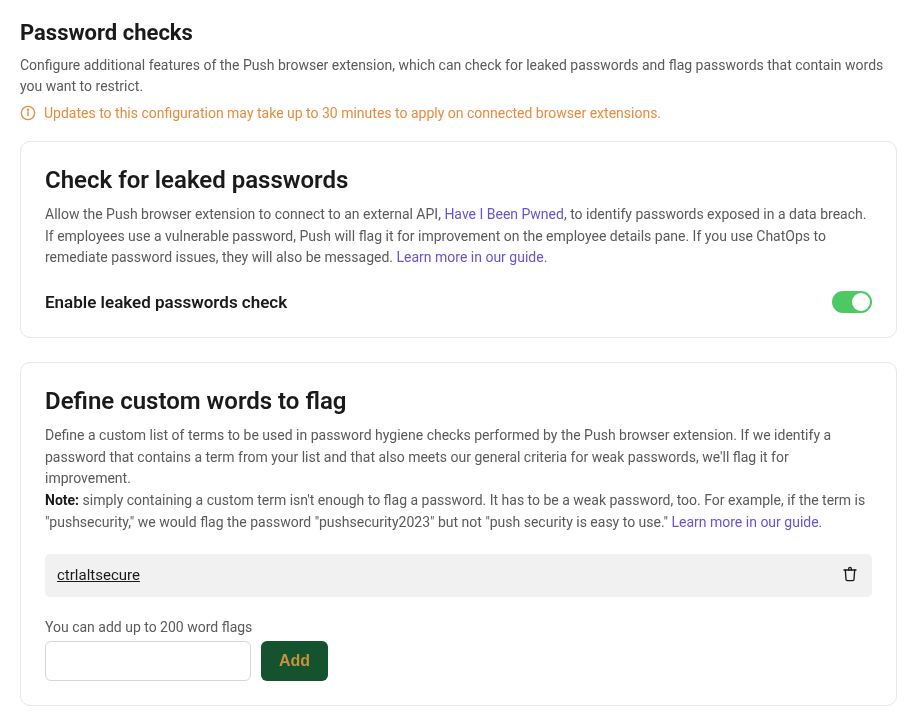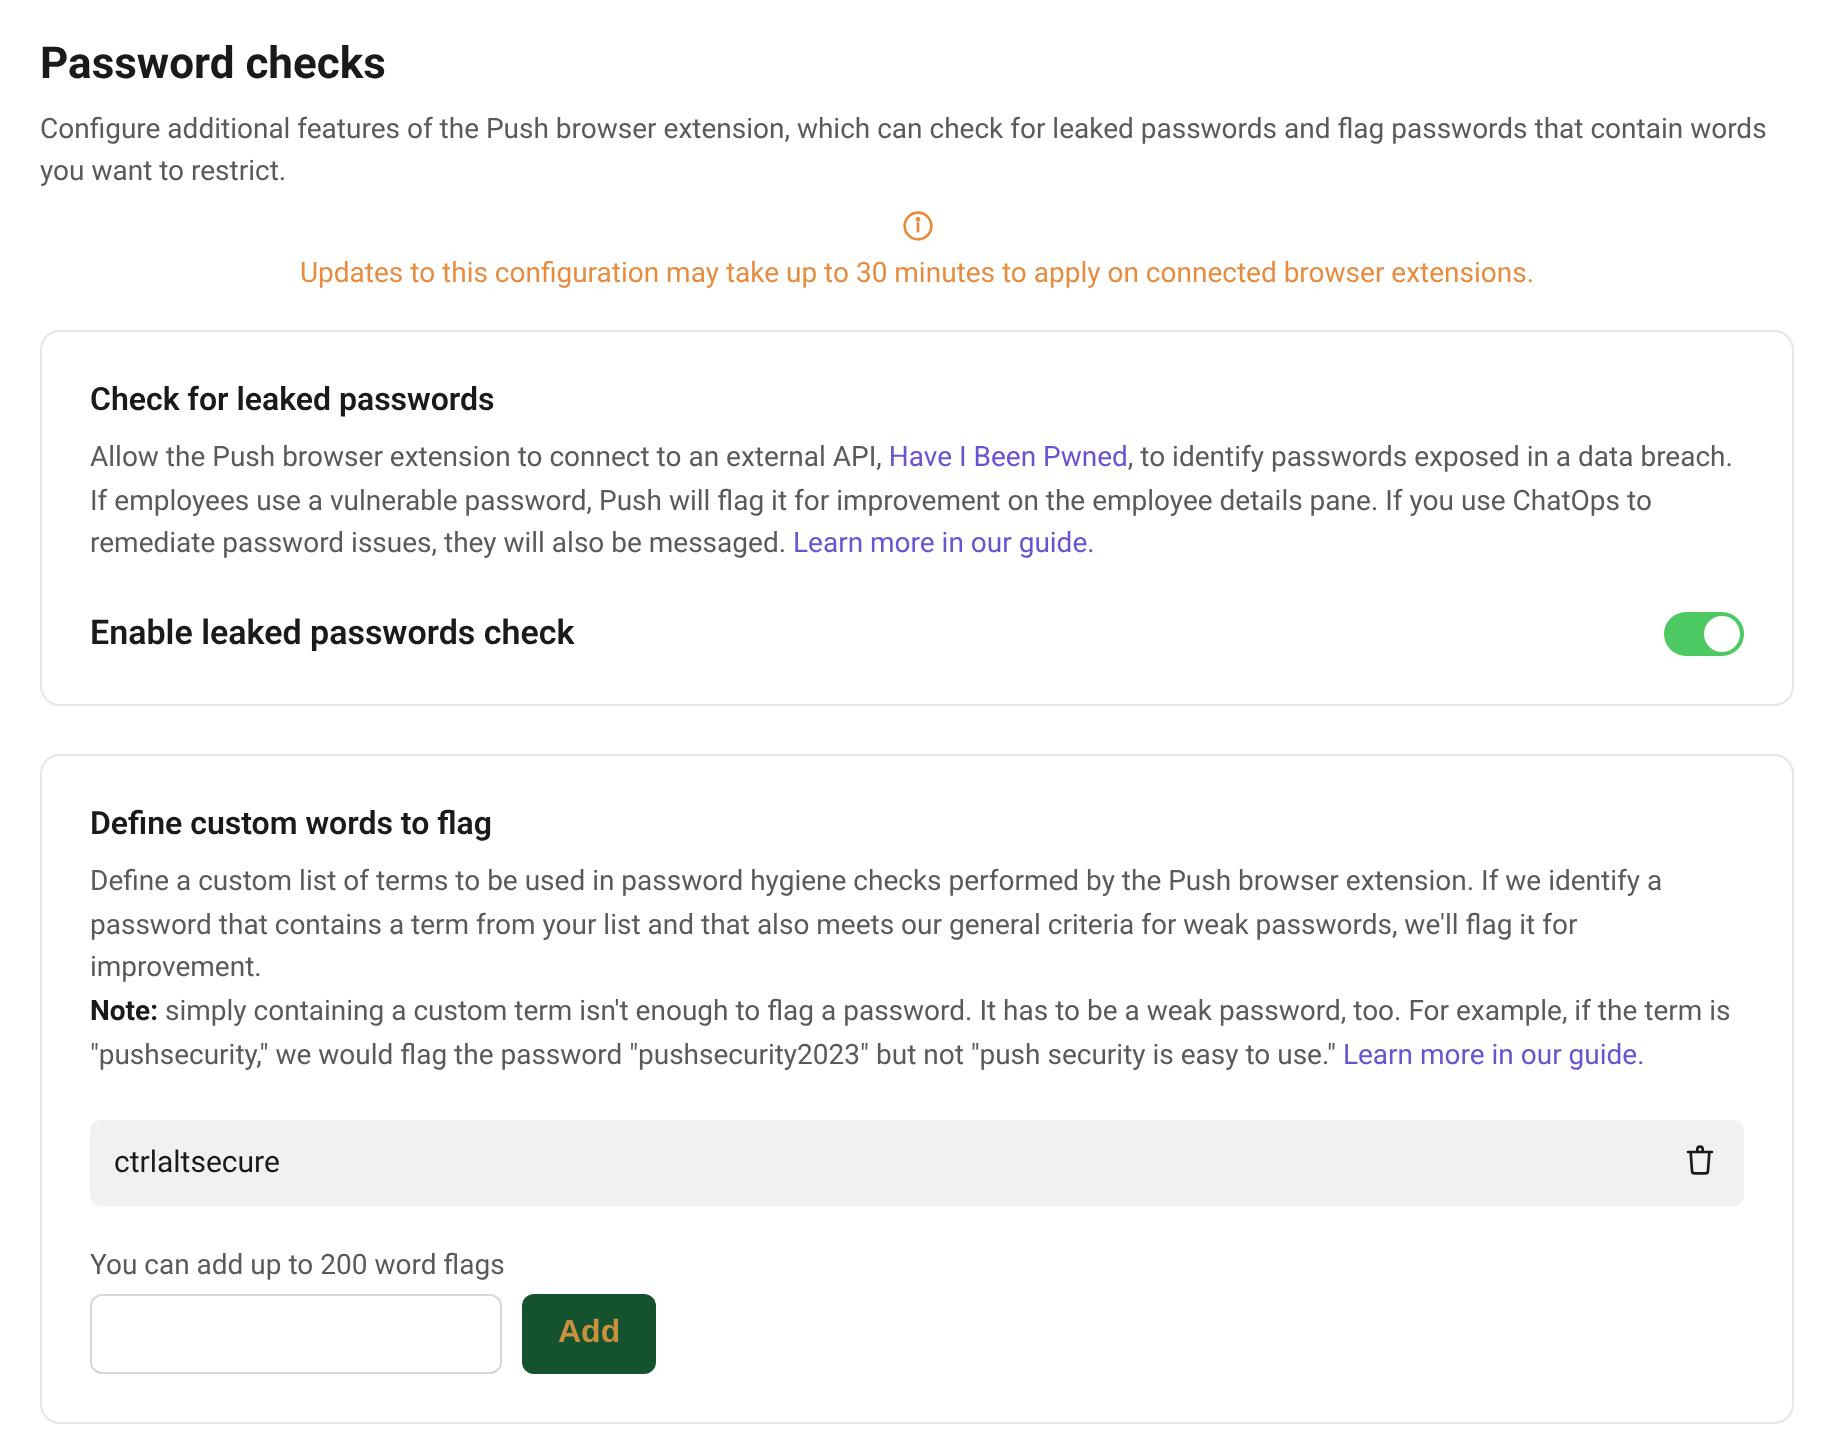--- a/index.html
+++ b/index.html
@@ -21,40 +21,39 @@
       color: #5a5a5a;
       line-height: 1.5;
       margin-bottom: 8px;
     }
     .notice-row {
       display: flex;
       align-items: center;
       gap: 8px;
       margin-top: 6px;
       margin-bottom: 20px;
-      flex-direction: column;
     }
     .notice-row .icon-wrap {
       display: flex;
       align-items: center;
       justify-content: center;
       color: #e78b3e;
     }
     .notice-text {
       font-size: 14px;
       color: #e78b3e;
     }
     .card {
       border: 1px solid #e6e6e6;
       border-radius: 10px;
       padding: 24px;
       margin-bottom: 24px;
     }
     .card-title {
-      font-size: 16px;
+      font-size: 24px;
       font-weight: 600;
       margin-bottom: 10px;
       color: #1a1a1a;
     }
     .card-description {
       font-size: 14px;
       color: #5a5a5a;
       line-height: 1.55;
     }
     .card-description .link {
@@ -107,20 +106,21 @@
       align-items: center;
       justify-content: space-between;
       background: #f1f1f1;
       border-radius: 5px;
       padding: 10px 12px;
       margin-top: 20px;
     }
     .word-flag-text {
       font-size: 15px;
       color: #1a1a1a;
+      text-decoration: underline;
     }
     .trash-btn {
       background: transparent;
       border: none;
       cursor: pointer;
       padding: 2px;
       display: flex;
       align-items: center;
       justify-content: center;
     }

